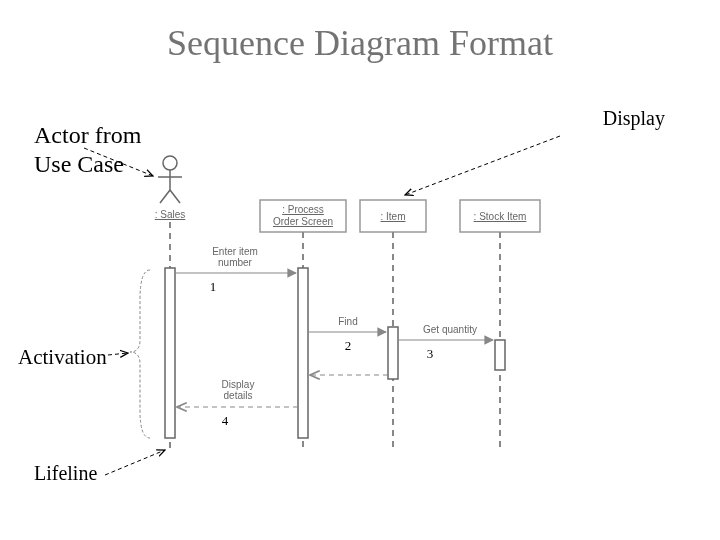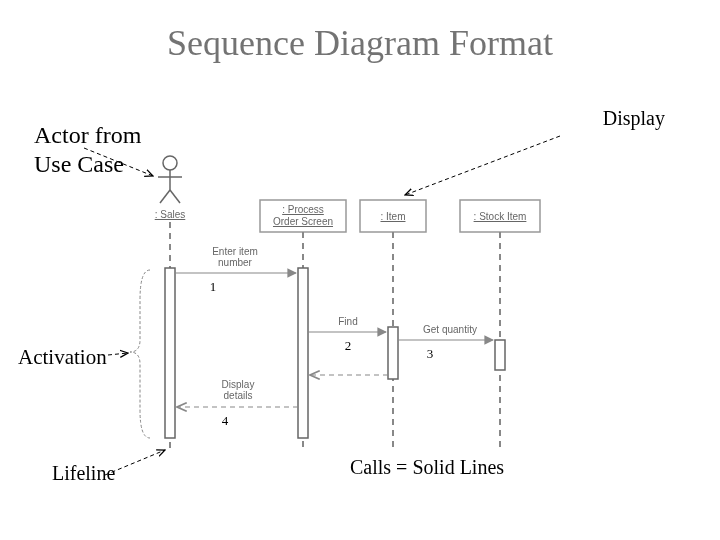--- a/index.html
+++ b/index.html
@@ -16,21 +16,21 @@
     position: absolute;
     top: 22px;
     left: 0; right: 0;
     text-align: center;
     font-size: 36px;
     color: #737373;
   }
   .label-actor { position:absolute; top:95px; left:34px; font-size:24px; line-height:1.2;margin-top:26px; }
   .label-objects { position:absolute; top:107px; right:55px; font-size:20px; }
   .label-activation { position:absolute; top:345px; left:18px; font-size:21px; }
-  .label-lifeline { position:absolute; top:462px; left:52px; font-size:20px; }
+  .label-lifeline { position:absolute; top:462px; left:34px; font-size:20px; }
   .legend { position:absolute; top:455px; left:350px; font-size:20px; line-height:1.25; }
   svg.diagram { position:absolute; top:0; left:0; }
 
   .obj-box { fill:#fff; stroke:#999; stroke-width:1.5; }
   .obj-text { font: 10px Arial, sans-serif; fill:#666; text-anchor:middle; }
   .obj-text-u { text-decoration: underline; }
   .lifeline { stroke:#888; stroke-width:2; stroke-dasharray:6 5; }
   .activation-bar { fill:#fff; stroke:#666; stroke-width:1.5; }
   .msg-line { stroke:#888; stroke-width:1.2; fill:none; }
   .msg-text { font: 10px Arial, sans-serif; fill:#666; text-anchor:middle; }
@@ -45,21 +45,20 @@
 <div class="title">Sequence Diagram Format</div>
 
 <div class="label-actor">
   <span style="white-space:pre;">Actor from
 Use Case</span>
 </div>
 <div class="label-objects">Display</div>
 <div class="label-activation">Activation</div>
 <div class="label-lifeline">Lifeline</div>
 <div class="legend">
-  <div>Calls = Solid Lines</div>
 </div>
 
 <svg class="diagram" width="720" height="540">
   <defs>
     <marker id="arrow-solid" viewBox="0 0 10 10" refX="9" refY="5" markerWidth="8" markerHeight="8" orient="auto-start-reverse">
       <path d="M 0 0 L 10 5 L 0 10 z" fill="#888"></path>
     </marker>
     <marker id="arrow-open" viewBox="0 0 10 10" refX="9" refY="5" markerWidth="9" markerHeight="9" orient="auto-start-reverse">
       <path d="M 0 1 L 9 5 L 0 9" fill="none" stroke="#888" stroke-width="1.5"></path>
     </marker>

